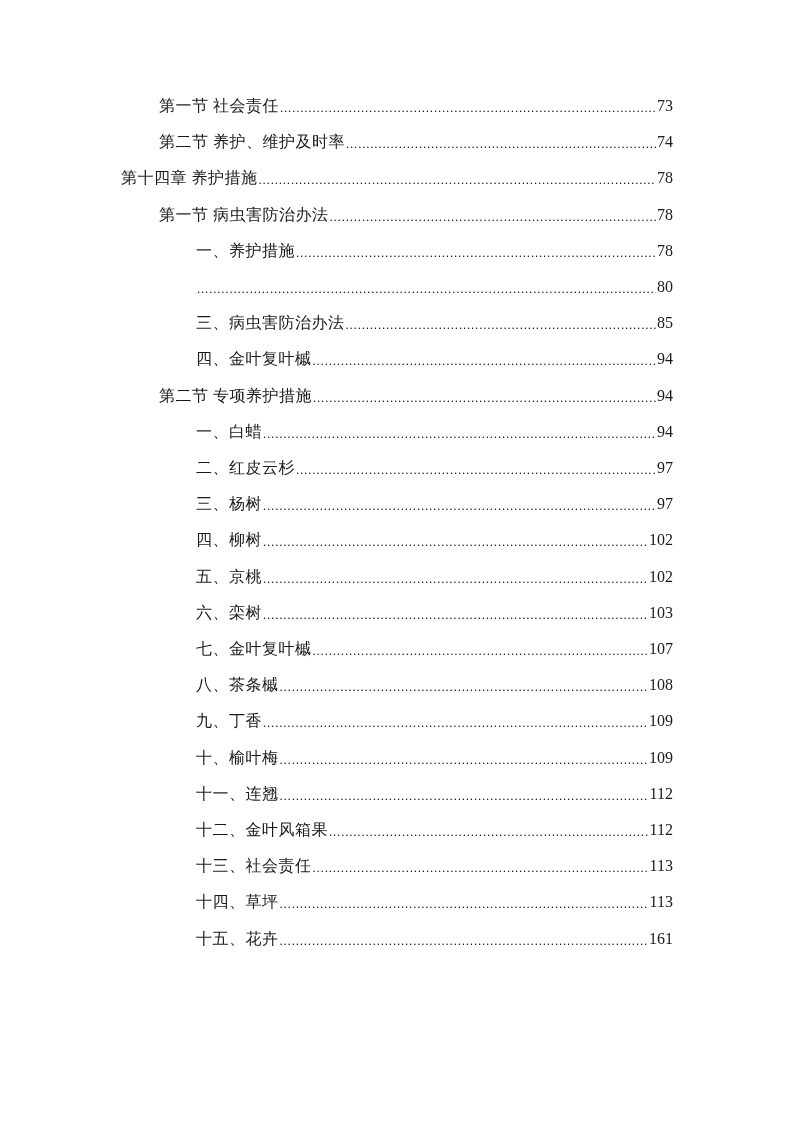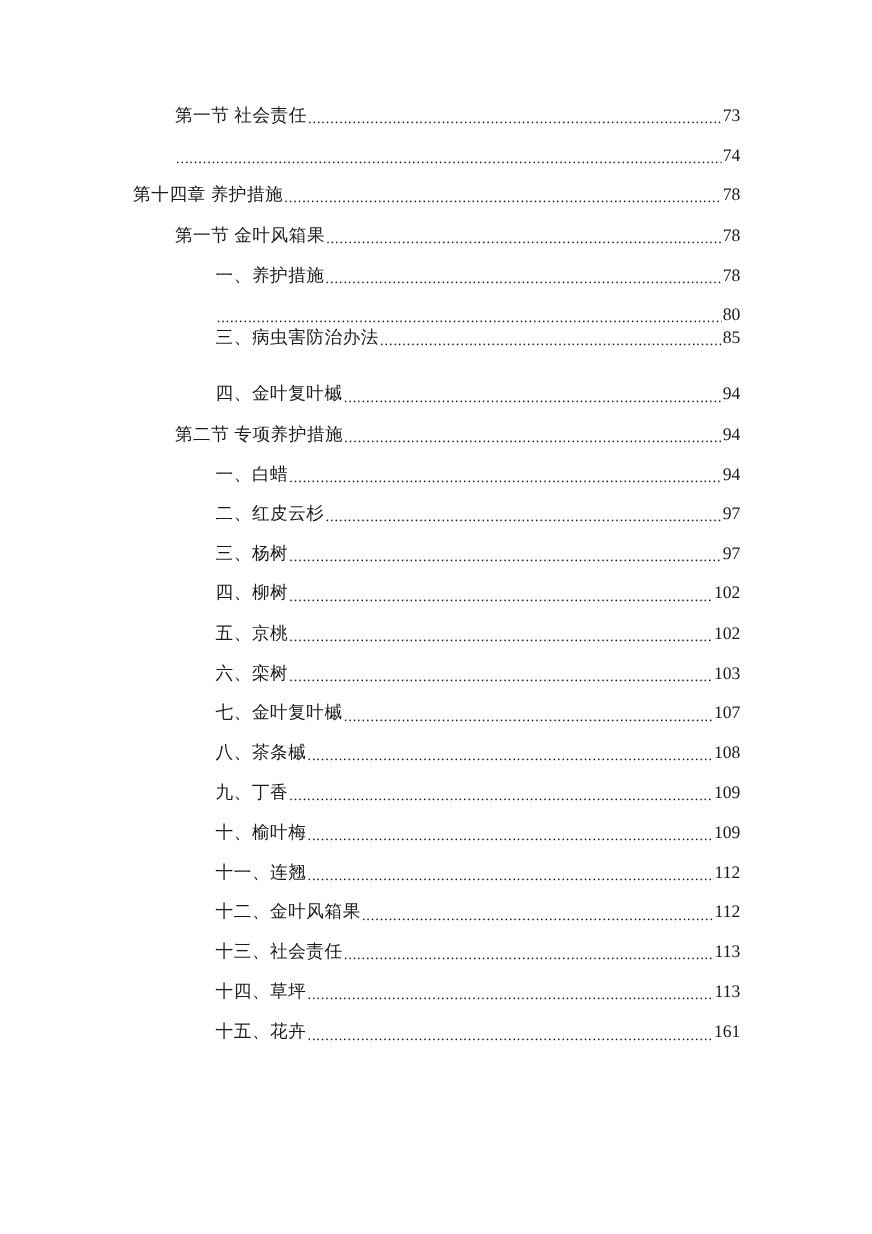--- a/index.html
+++ b/index.html
@@ -76,52 +76,53 @@
 <div class="toc">
   <div class="toc-row lvl-1" style="top:0px">
       <div class="inner">
         <span class="label">第一节  社会责任</span>
         <span class="leader"></span>
         <span class="page">73</span>
       </div>
     </div>
   <div class="toc-row lvl-1" style="top:36px">
       <div class="inner">
+        <span class="label">第二节  养护、维护及时率</span>
         <span class="leader"></span>
         <span class="page">74</span>
       </div>
     </div>
   <div class="toc-row lvl-0" style="top:72px">
       <div class="inner">
         <span class="label">第十四章  养护措施</span>
         <span class="leader"></span>
         <span class="page">78</span>
       </div>
     </div>
   <div class="toc-row lvl-1" style="top:109px">
       <div class="inner">
-        <span class="label">第一节  金叶风箱果</span>
+        <span class="label">第一节  病虫害防治办法</span>
         <span class="leader"></span>
         <span class="page">78</span>
       </div>
     </div>
   <div class="toc-row lvl-2" style="top:145px">
       <div class="inner">
         <span class="label">一、养护措施</span>
         <span class="leader"></span>
         <span class="page">78</span>
       </div>
     </div>
   <div class="toc-row lvl-2" style="top:181px">
       <div class="inner">
         <span class="leader"></span>
         <span class="page">80</span>
       </div>
     </div>
-  <div class="toc-row lvl-2" style="top:202px">
+  <div class="toc-row lvl-2" style="top:217px">
       <div class="inner">
         <span class="label">三、病虫害防治办法</span>
         <span class="leader"></span>
         <span class="page">85</span>
       </div>
     </div>
   <div class="toc-row lvl-2" style="top:253px">
       <div class="inner">
         <span class="label">四、金叶复叶槭</span>
         <span class="leader"></span>

